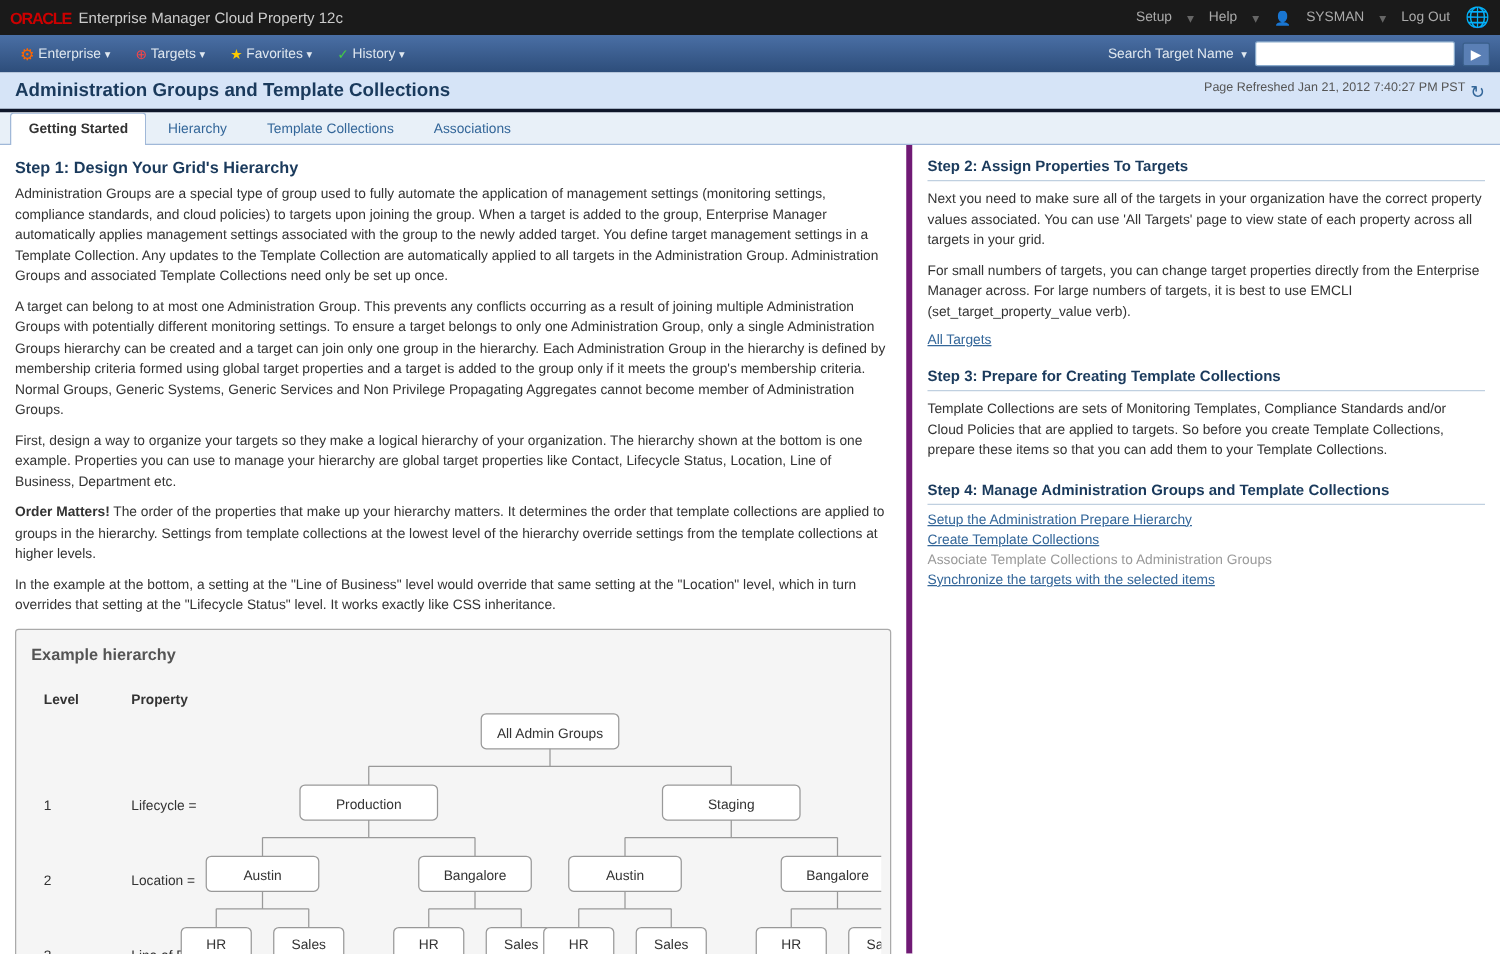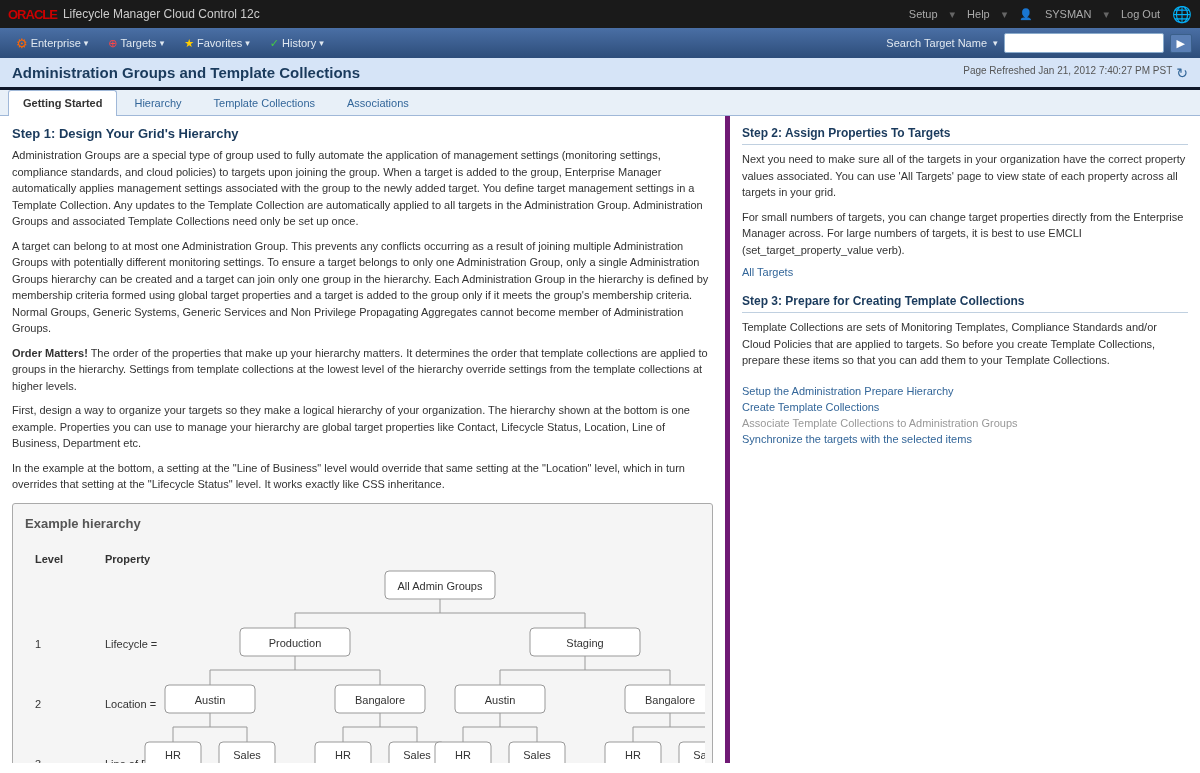--- a/index.html
+++ b/index.html
@@ -167,34 +167,34 @@
       padding-bottom: 4px;
       border-bottom: 1px solid #c0d0e0;
     }
     .right-step-text {
       font-size: 11px;
       color: #333;
       line-height: 1.5;
       margin-bottom: 8px;
     }
     .right-step-section { margin-bottom: 16px; }
-    .link-text { color: #336699; cursor: pointer; font-size: 11px; }
+    .link-text { color: #336699; cursor: pointer; text-decoration: underline; font-size: 11px; }
     .link-text.disabled { color: #999; text-decoration: none; cursor: default; }
     .step4-links { display: flex; flex-direction: column; gap: 4px; }
 
     
     .icon-enterprise { color: #ff6600; font-size: 13px; }
   </style>
 </head>
 <body>
 
 <div class="top-header">
   <div class="top-header-left">
     <span class="oracle-logo"><span>ORACLE</span></span>
-    <span class="em-title">Lifecycle Manager   Cloud Control 12c</span>
+    <span class="em-title">Enterprise Manager   Cloud Property 12c</span>
   </div>
   <div class="top-header-right">
     <a>Setup</a>
     <span style="color:#666;">▾</span>
     <a>Help</a>
     <span style="color:#666;">▾</span>
     <span style="color:#aaccff;">👤</span>
     <a>SYSMAN</a>
     <span style="color:#666;">▾</span>
     <a>Log Out</a>
@@ -247,24 +247,24 @@
   <div class="tab">Template Collections</div>
   <div class="tab">Associations</div>
 </div>
 
 <div class="main-content">
 
   <div class="left-panel">
     <div class="step-heading">Step 1: Design Your Grid's Hierarchy</div>
     <p class="step-text">Administration Groups are a special type of group used to fully automate the application of management settings (monitoring settings, compliance standards, and cloud policies) to targets upon joining the group. When a target is added to the group, Enterprise Manager automatically applies management settings associated with the group to the newly added target. You define target management settings in a Template Collection. Any updates to the Template Collection are automatically applied to all targets in the Administration Group. Administration Groups and associated Template Collections need only be set up once.</p>
     <p class="step-text">A target can belong to at most one Administration Group. This prevents any conflicts occurring as a result of joining multiple Administration Groups with potentially different monitoring settings. To ensure a target belongs to only one Administration Group, only a single Administration Groups hierarchy can be created and a target can join only one group in the hierarchy. Each Administration Group in the hierarchy is defined by membership criteria formed using global target properties and a target is added to the group only if it meets the group's membership criteria. Normal Groups, Generic Systems, Generic Services and Non Privilege Propagating Aggregates cannot become member of Administration Groups.</p>
+    <p class="step-text">First, design a way to organize your targets so they make a logical hierarchy of your organization. The hierarchy shown at the bottom is one example. Properties you can use to manage your hierarchy are global target properties like Contact, Lifecycle Status, Location, Line of Business, Department etc.</p>
     <p class="step-text">
       <span class="bold-text">Order Matters!</span><span> The order of the properties that make up your hierarchy matters. It determines the order that template collections are applied to groups in the hierarchy. Settings from template collections at the lowest level of the hierarchy override settings from the template collections at higher levels.</span>
     </p>
-    <p class="step-text">First, design a way to organize your targets so they make a logical hierarchy of your organization. The hierarchy shown at the bottom is one example. Properties you can use to manage your hierarchy are global target properties like Contact, Lifecycle Status, Location, Line of Business, Department etc.</p>
     <p class="step-text">In the example at the bottom, a setting at the "Line of Business" level would override that same setting at the "Location" level, which in turn overrides that setting at the "Lifecycle Status" level. It works exactly like CSS inheritance.</p>
 
     <div class="hierarchy-box">
       <div class="hierarchy-title">Example hierarchy</div>
 
       
       <svg width="680" height="310" viewBox="0 0 680 310">
 
         <text x="10" y="20" font-size="11" font-weight="bold" fill="#333">Level</text>
         <text x="80" y="20" font-size="11" font-weight="bold" fill="#333">Property</text>
@@ -365,20 +365,21 @@
       <p class="right-step-text">For small numbers of targets, you can change target properties directly from the Enterprise Manager across. For large numbers of targets, it is best to use EMCLI (set_target_property_value verb).</p>
       <a class="link-text">All Targets</a>
     </div>
 
     <div class="right-step-section">
       <div class="right-step-heading">Step 3: Prepare for Creating Template Collections</div>
       <p class="right-step-text">Template Collections are sets of Monitoring Templates, Compliance Standards and/or Cloud Policies that are applied to targets. So before you create Template Collections, prepare these items so that you can add them to your Template Collections.</p>
     </div>
 
     <div class="right-step-section">
+      <div class="right-step-heading">Step 4: Manage Administration Groups and Template Collections</div>
       <div class="step4-links">
         <a class="link-text">Setup the Administration Prepare Hierarchy</a>
         <a class="link-text">Create Template Collections</a>
         <a class="link-text disabled">Associate Template Collections to Administration Groups</a>
         <a class="link-text">Synchronize the targets with the selected items</a>
       </div>
     </div>
 
   </div>
 </div>

